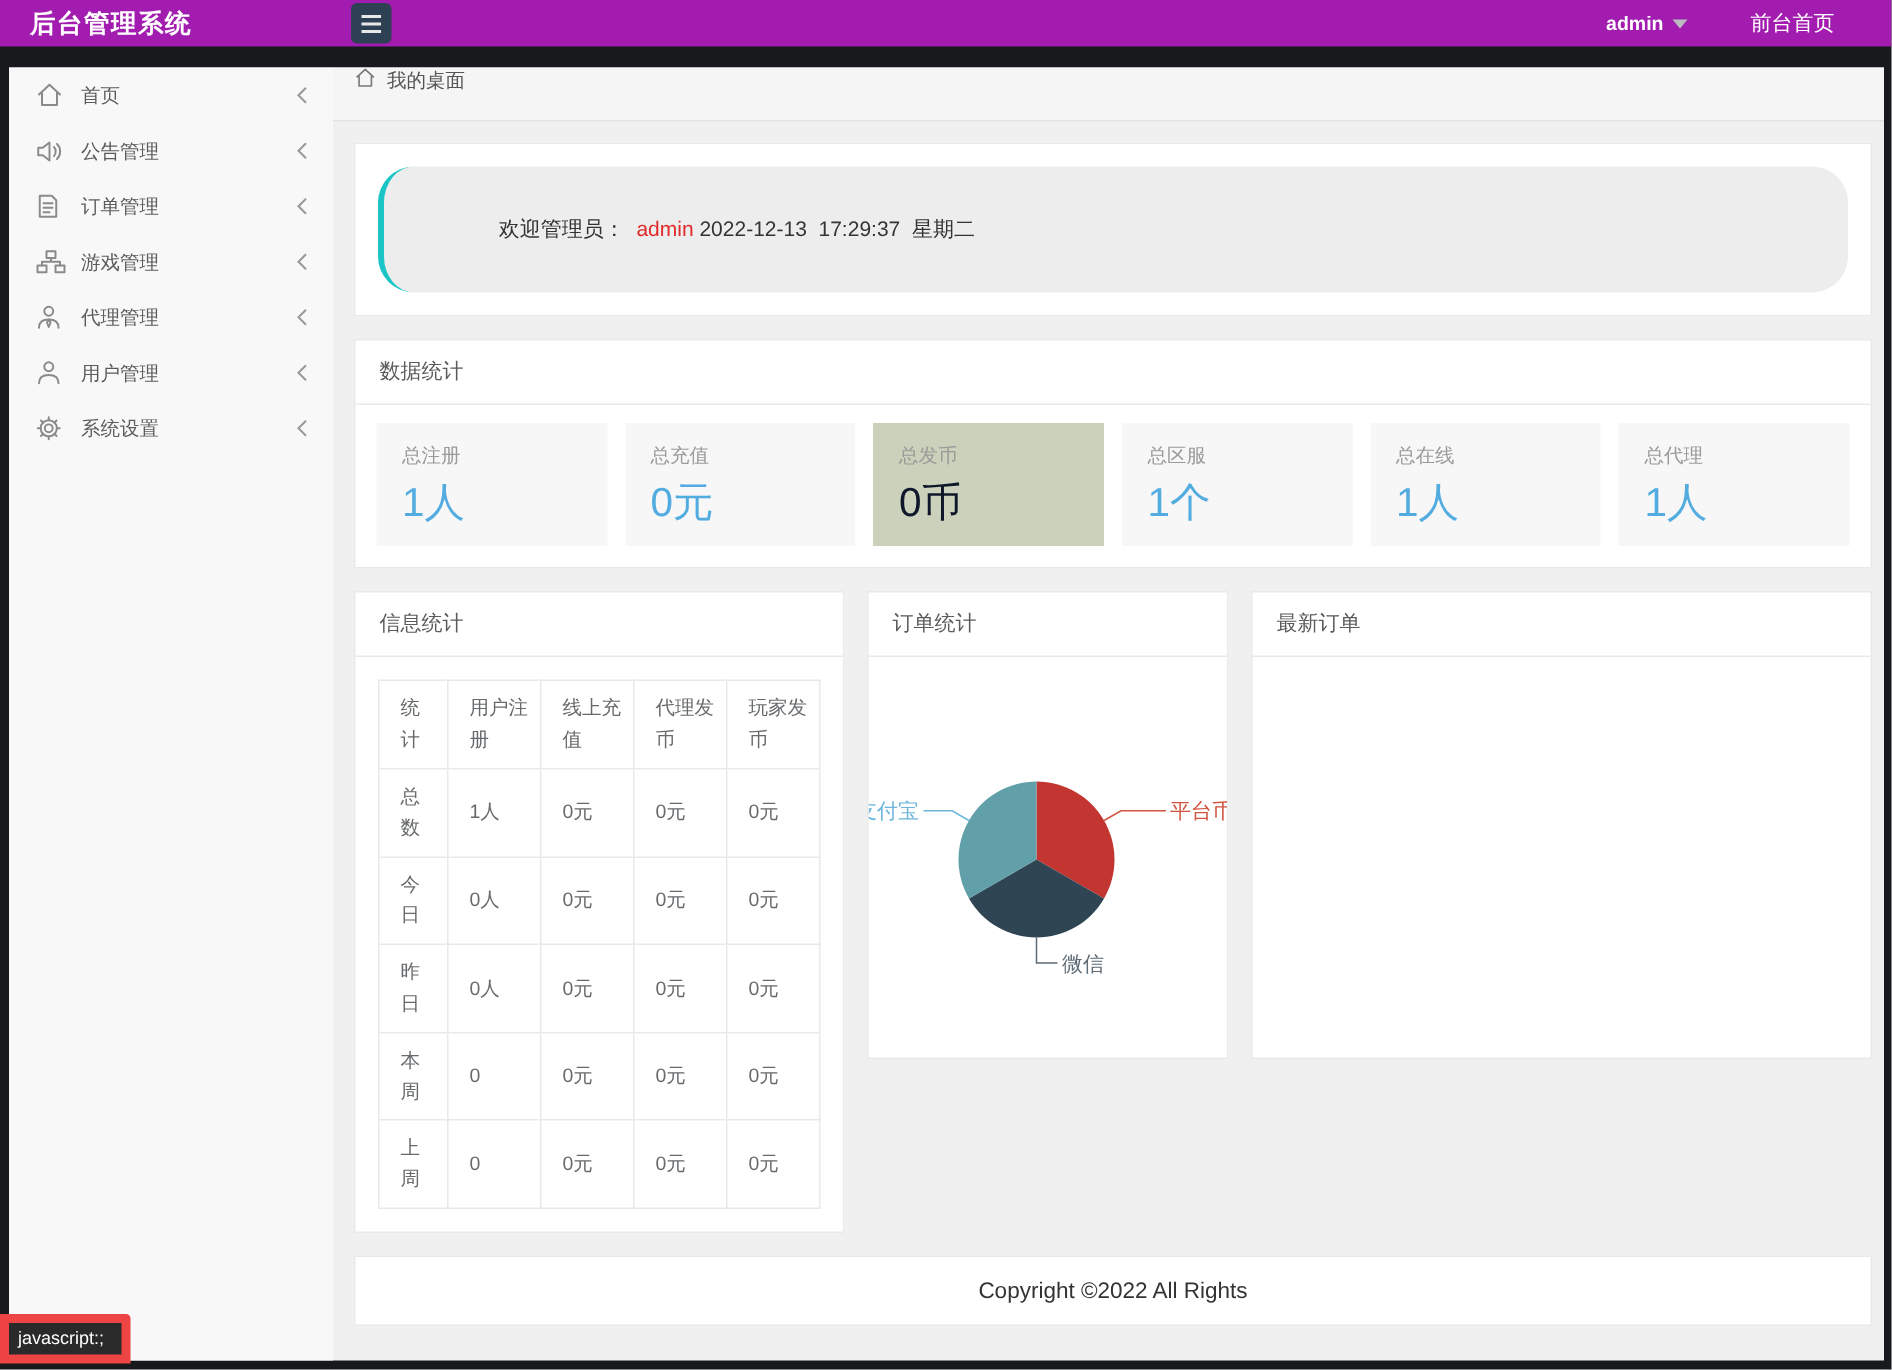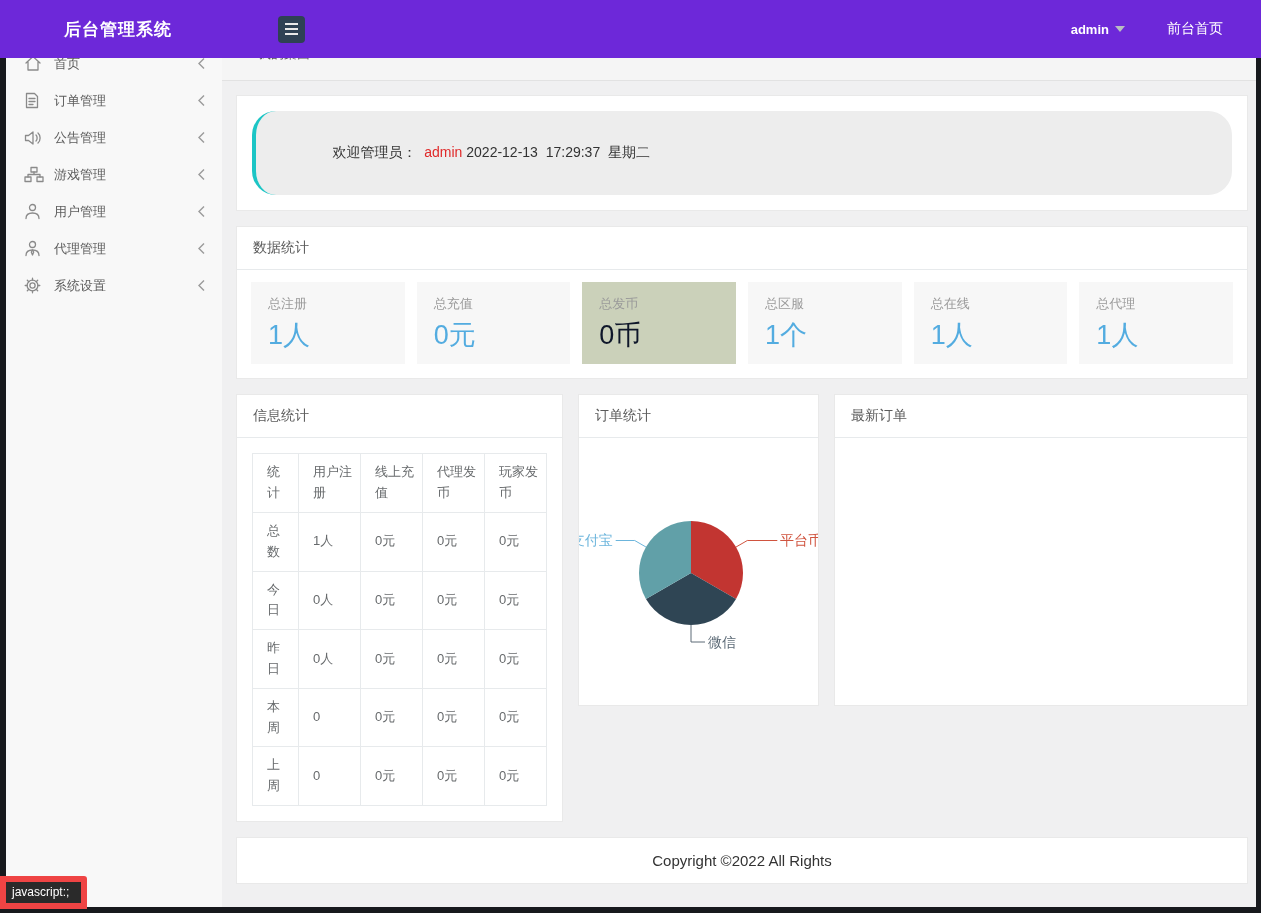--- a/index.html
+++ b/index.html
@@ -1,22 +1,22 @@
 <!DOCTYPE html>
 <html><head>
 <meta charset="utf-8">
 <style>
   * { margin:0; padding:0; box-sizing:border-box; }
   html,body { width:1261px; height:913px; }
   body { font-family:"Liberation Sans","DejaVu Sans",sans-serif; }
   .page { position:relative; width:1261px; height:913px; background:#17191d; overflow:hidden; }
 
   
-  .topbar { position:absolute; top:0; left:0; right:0; height:58px; background:#6d28d9; z-index:5;
-            display:flex; align-items:center;padding-left:44px; }
+  .topbar { position:absolute; top:0; left:0; right:0; height:31px; background:#a21caf; z-index:5;
+            display:flex; align-items:center; }
   .brand { color:#fff; font-size:17px; font-weight:bold; letter-spacing:1px; padding-left:20px; width:222px; }
   .menu-toggle { width:27px; height:27px; background:#2e4154; border:none; border-radius:4px;
                  margin-left:12px; cursor:pointer; display:flex; flex-direction:column;
                  justify-content:center; align-items:center; gap:3px; }
   .menu-toggle span { display:block; width:13px; height:2px; background:#e8e8e8; }
   .topbar-right { margin-left:auto; display:flex; align-items:center; gap:42px; padding-right:38px; }
   .admin-drop { color:#fff; font-size:13px; font-weight:bold; display:flex; align-items:center; gap:6px; cursor:pointer; }
   .caret { width:0; height:0; border-left:5px solid transparent; border-right:5px solid transparent; border-top:6px solid #b9bdc1; }
   .front-link { color:#fff; font-size:14px; text-decoration:none; cursor:pointer; }
 
@@ -112,40 +112,40 @@
             </svg>
         </span>
         <span class="nav-label">首页</span>
         <svg class="chev" width="9" height="13" viewBox="0 0 9 13">
             <polyline points="7,1.5 2,6.5 7,11.5"></polyline>
           </svg>
       </div>
 
       <div class="nav-item">
         <span class="nav-ico">
-          <svg class="ico" width="16" height="17" viewBox="0 0 16 17">
-              <path d="M2.5 1.5 H10.5 L13.5 4.5 V15.5 H2.5 Z"></path>
-              <path d="M5 6.5 H11 M5 9.5 H11 M5 12.5 H9"></path>
-            </svg>
-        </span>
-        <span class="nav-label">订单管理</span>
-        <svg class="chev" width="9" height="13" viewBox="0 0 9 13">
-            <polyline points="7,1.5 2,6.5 7,11.5"></polyline>
-          </svg>
-      </div>
-
-      <div class="nav-item">
-        <span class="nav-ico">
           <svg class="ico" width="18" height="16" viewBox="0 0 18 16">
               <path d="M1.5 5.5 H4.5 L9 2 V14 L4.5 10.5 H1.5 Z"></path>
               <path d="M12 5 C13.5 6.5 13.5 9.5 12 11"></path>
               <path d="M14 3 C16.8 5.5 16.8 10.5 14 13"></path>
             </svg>
         </span>
         <span class="nav-label">公告管理</span>
+        <svg class="chev" width="9" height="13" viewBox="0 0 9 13">
+            <polyline points="7,1.5 2,6.5 7,11.5"></polyline>
+          </svg>
+      </div>
+
+      <div class="nav-item">
+        <span class="nav-ico">
+          <svg class="ico" width="16" height="17" viewBox="0 0 16 17">
+              <path d="M2.5 1.5 H10.5 L13.5 4.5 V15.5 H2.5 Z"></path>
+              <path d="M5 6.5 H11 M5 9.5 H11 M5 12.5 H9"></path>
+            </svg>
+        </span>
+        <span class="nav-label">订单管理</span>
         <svg class="chev" width="9" height="13" viewBox="0 0 9 13">
             <polyline points="7,1.5 2,6.5 7,11.5"></polyline>
           </svg>
       </div>
 
       <div class="nav-item">
         <span class="nav-ico">
           <svg class="ico" width="20" height="17" viewBox="0 0 20 17">
               <rect x="7" y="1.5" width="6" height="4.5"></rect>
               <rect x="1" y="11" width="6" height="4.5"></rect>
@@ -157,37 +157,37 @@
         <svg class="chev" width="9" height="13" viewBox="0 0 9 13">
             <polyline points="7,1.5 2,6.5 7,11.5"></polyline>
           </svg>
       </div>
 
       <div class="nav-item">
         <span class="nav-ico">
           <svg class="ico" width="17" height="17" viewBox="0 0 17 17">
               <circle cx="8.5" cy="4.5" r="3"></circle>
               <path d="M2 15.5 C2 11.5 5 10 8.5 10 C12 10 15 11.5 15 15.5"></path>
-            </svg>
-        </span>
-        <span class="nav-label">用户管理</span>
+              <path d="M8.5 10 L7.3 12 L8.5 15 L9.7 12 Z"></path>
+            </svg>
+        </span>
+        <span class="nav-label">代理管理</span>
         <svg class="chev" width="9" height="13" viewBox="0 0 9 13">
             <polyline points="7,1.5 2,6.5 7,11.5"></polyline>
           </svg>
       </div>
 
       <div class="nav-item">
         <span class="nav-ico">
           <svg class="ico" width="17" height="17" viewBox="0 0 17 17">
               <circle cx="8.5" cy="4.5" r="3"></circle>
               <path d="M2 15.5 C2 11.5 5 10 8.5 10 C12 10 15 11.5 15 15.5"></path>
-              <path d="M8.5 10 L7.3 12 L8.5 15 L9.7 12 Z"></path>
-            </svg>
-        </span>
-        <span class="nav-label">代理管理</span>
+            </svg>
+        </span>
+        <span class="nav-label">用户管理</span>
         <svg class="chev" width="9" height="13" viewBox="0 0 9 13">
             <polyline points="7,1.5 2,6.5 7,11.5"></polyline>
           </svg>
       </div>
 
       <div class="nav-item">
         <span class="nav-ico">
           <svg class="ico" width="17" height="17" viewBox="0 0 17 17">
               <circle cx="8.5" cy="8.5" r="2.6"></circle>
               <path d="M8.5 1.2 V3.2 M8.5 13.8 V15.8 M1.2 8.5 H3.2 M13.8 8.5 H15.8 M3.3 3.3 L4.8 4.8 M12.2 12.2 L13.7 13.7 M13.7 3.3 L12.2 4.8 M4.8 12.2 L3.3 13.7"></path>

